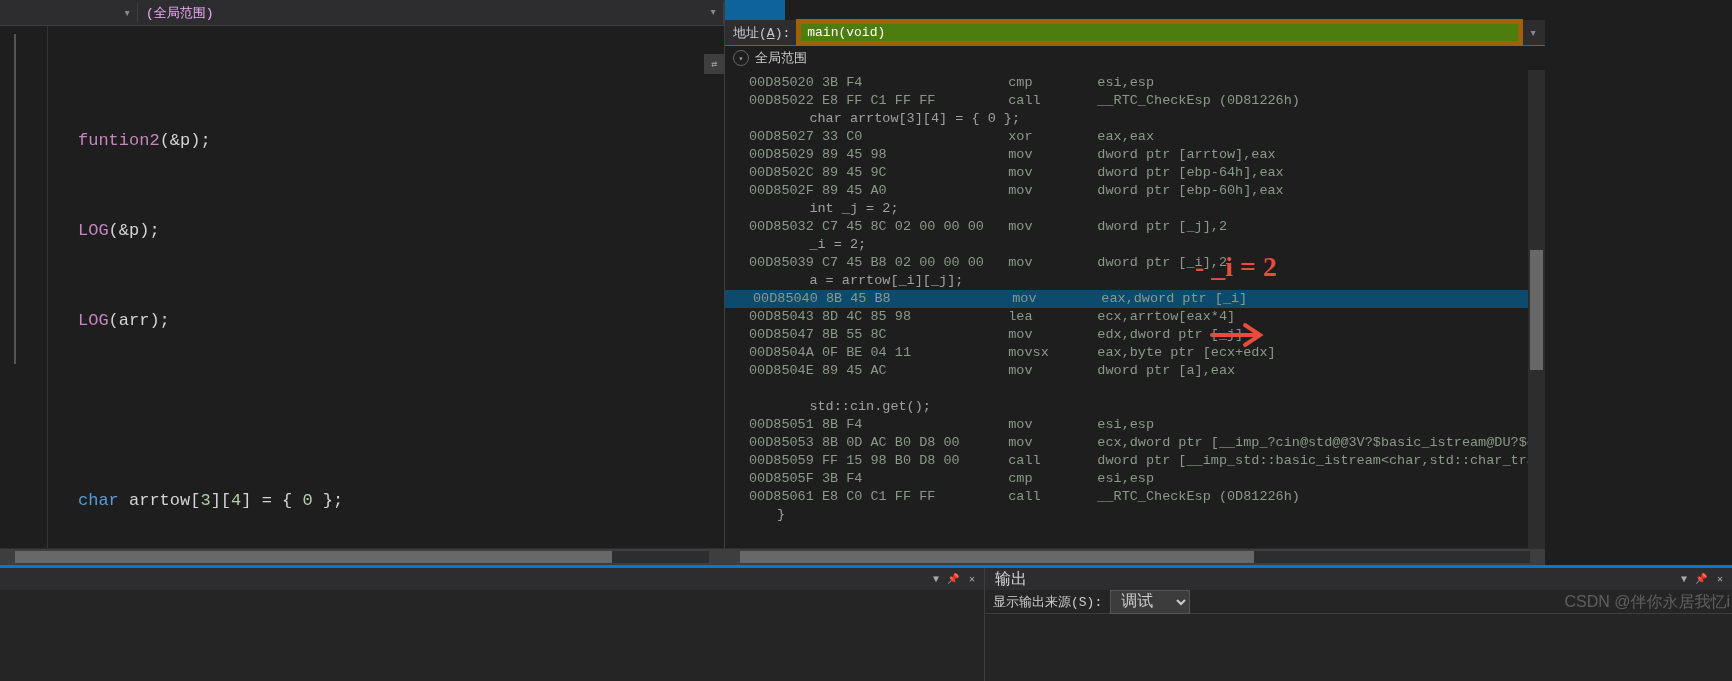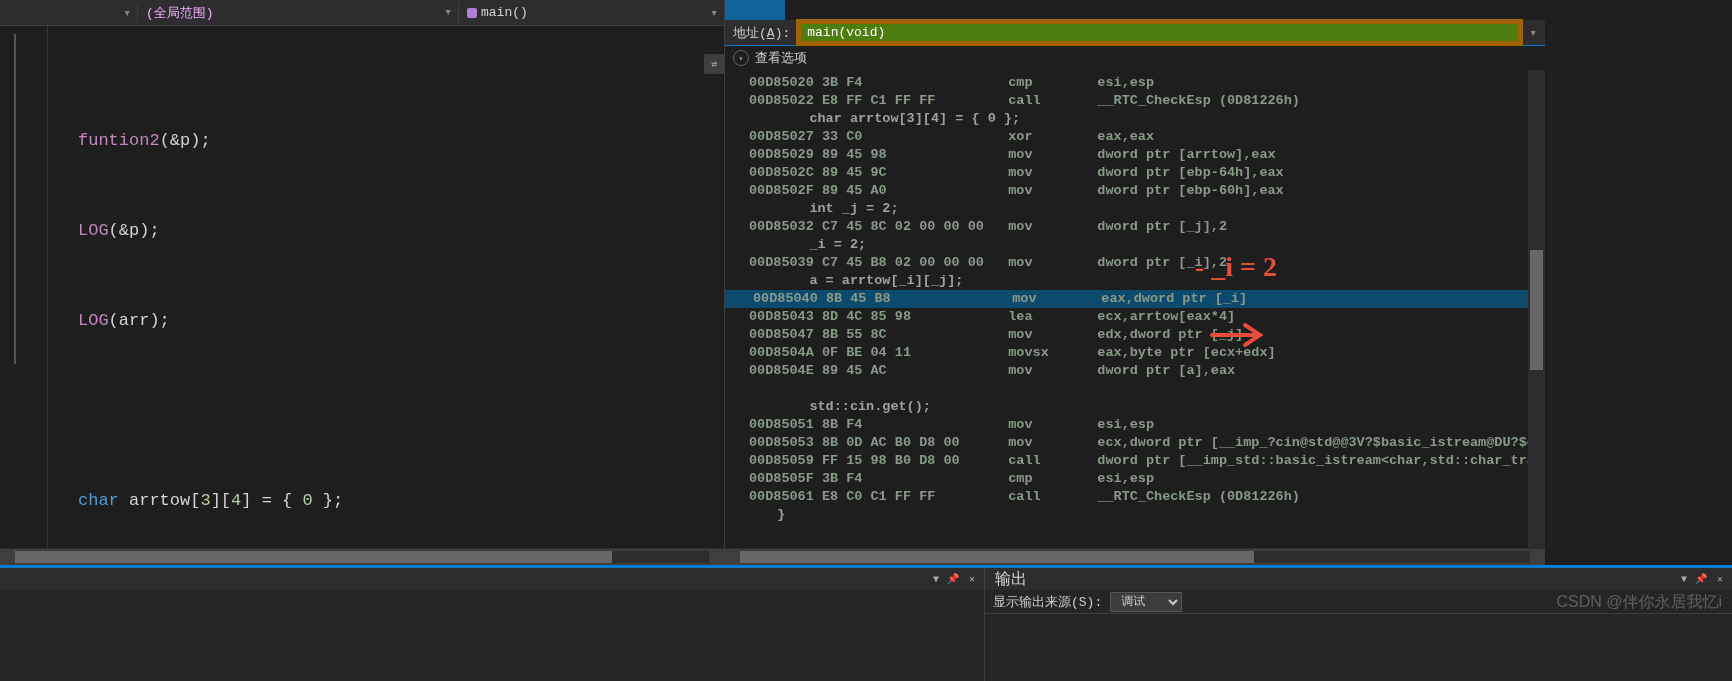--- a/index.html
+++ b/index.html
@@ -186,21 +186,20 @@
       line-height: 18px;
       color: #8a9a88;
       position: relative;
       overflow: hidden;
       white-space: pre;
     }
     .disasm-line {
       height: 18px;
       position: relative;
       font-family: 'Courier New', monospace;
-      font-weight: bold;
     }
     .disasm-line.hl {
       background: #0c4a6e;
       margin-left: -24px;
       padding-left: 28px;
     }
     .disasm-src { color: #a0a0a0; padding-left: 28px; }
     .annotation {
       position: absolute;
       color: #e74c3c;
@@ -266,25 +265,25 @@
       font-size: 13px;
       border-bottom: 1px solid #3e3e3e;
       color: #ccc;
     }
     .output-select {
       background: #3c3c3c;
       border: 1px solid #555;
       color: #ccc;
       padding: 1px 20px 1px 6px;
       font-family: inherit;
-      font-size: 12px;
+      font-size: 16px;
     }
     .watermark {
       position: absolute;
-      right: 10px;
+      right: 2px;
       bottom: 68px;
       color: rgba(200,200,200,0.35);
       font-size: 16px;
       font-family: sans-serif;
     }
     .top-tab-disasm {
       height: 20px;
       background: #0e639c;
       color: #fff;
       font-size: 11px;
@@ -297,24 +296,20 @@
 </head>
 <body>
 
 <div class="main-area">
 
   <div class="left-pane">
     <div class="toolbar">
       <div class="scope-dropdown">&nbsp;</div>
       <div class="scope-dropdown2">
         <span>(全局范围)</span>
-      </div>
-      <div class="func-dropdown">
-        <span class="purple-dot"></span>
-        <span>main()</span>
       </div>
     </div>
     <div class="editor-area">
       <div class="gutter">
         <div class="gutter-bar"></div>
       </div>
       <div class="code-content">
         <div class="code-line"><span class="fn">funtion2</span><span>(&amp;p);</span></div>
         <div class="code-line"><span class="fn">LOG</span><span>(&amp;p);</span></div>
         <div class="code-line"><span class="fn">LOG</span><span>(arr);</span></div>
@@ -338,21 +333,21 @@
 
   <div class="right-pane">
     <div class="top-tab-disasm">&nbsp;</div>
     <div class="addr-bar">
       <span class="addr-label"><span>地址(</span><span class="ul">A</span><span>):</span></span>
       <input class="addr-input" value="main(void)" style="">
       <span style="color:#888">▾</span>
     </div>
     <div class="options-bar">
       <span class="chev-circle">▾</span>
-      <span>查看选项</span>
+      <span>全局范围</span>
     </div>
     <div class="disasm-area" id="disasm-area"><div class="disasm-line"><span>00D85020 3B F4                  cmp        esi,esp</span></div><div class="disasm-line"><span>00D85022 E8 FF C1 FF FF         call       __RTC_CheckEsp (0D81226h)</span></div><div class="disasm-line"><span class="disasm-src">    char arrtow[3][4] = { 0 };</span></div><div class="disasm-line"><span>00D85027 33 C0                  xor        eax,eax</span></div><div class="disasm-line"><span>00D85029 89 45 98               mov        dword ptr [arrtow],eax</span></div><div class="disasm-line"><span>00D8502C 89 45 9C               mov        dword ptr [ebp-64h],eax</span></div><div class="disasm-line"><span>00D8502F 89 45 A0               mov        dword ptr [ebp-60h],eax</span></div><div class="disasm-line"><span class="disasm-src">    int _j = 2;</span></div><div class="disasm-line"><span>00D85032 C7 45 8C 02 00 00 00   mov        dword ptr [_j],2</span></div><div class="disasm-line"><span class="disasm-src">    _i = 2;</span></div><div class="disasm-line"><span>00D85039 C7 45 B8 02 00 00 00   mov        dword ptr [_i],2</span></div><div class="disasm-line"><span class="disasm-src">    a = arrtow[_i][_j];</span></div><div class="disasm-line hl"><span>00D85040 8B 45 B8               mov        eax,dword ptr [_i]</span></div><div class="disasm-line"><span>00D85043 8D 4C 85 98            lea        ecx,arrtow[eax*4]</span></div><div class="disasm-line"><span>00D85047 8B 55 8C               mov        edx,dword ptr [_j]</span></div><div class="disasm-line"><span>00D8504A 0F BE 04 11            movsx      eax,byte ptr [ecx+edx]</span></div><div class="disasm-line"><span>00D8504E 89 45 AC               mov        dword ptr [a],eax</span></div><div class="disasm-line"><span class="disasm-src"></span></div><div class="disasm-line"><span class="disasm-src">    std::cin.get();</span></div><div class="disasm-line"><span>00D85051 8B F4                  mov        esi,esp</span></div><div class="disasm-line"><span>00D85053 8B 0D AC B0 D8 00      mov        ecx,dword ptr [__imp_?cin@std@@3V?$basic_istream@DU?$char_traits@D@s</span></div><div class="disasm-line"><span>00D85059 FF 15 98 B0 D8 00      call       dword ptr [__imp_std::basic_istream&lt;char,std::char_traits&lt;char&gt; &gt;::</span></div><div class="disasm-line"><span>00D8505F 3B F4                  cmp        esi,esp</span></div><div class="disasm-line"><span>00D85061 E8 C0 C1 FF FF         call       __RTC_CheckEsp (0D81226h)</span></div><div class="disasm-line"><span class="disasm-src">}</span></div>
       
       <div class="vscrollbar">
         <div class="vscroll-thumb" style="top:180px;height:120px"></div>
       </div>
       <div class="annotation" style="top:188px;left:470px">- <span>_i = 2</span></div>
       <svg class="annotation" style="top:250px;left:485px;width:60px;height:30px" viewBox="0 0 60 30">
         <path d="M 2 15 L 45 15 M 35 5 L 50 15 L 35 25" stroke="#e74c3c" stroke-width="4" fill="none" stroke-linecap="round"></path>
       </svg>

